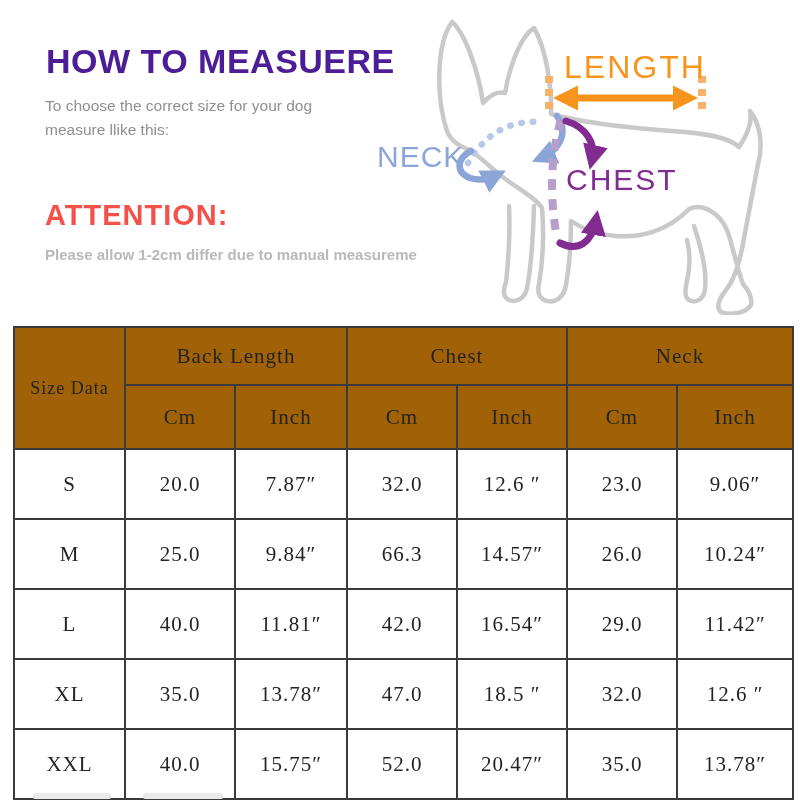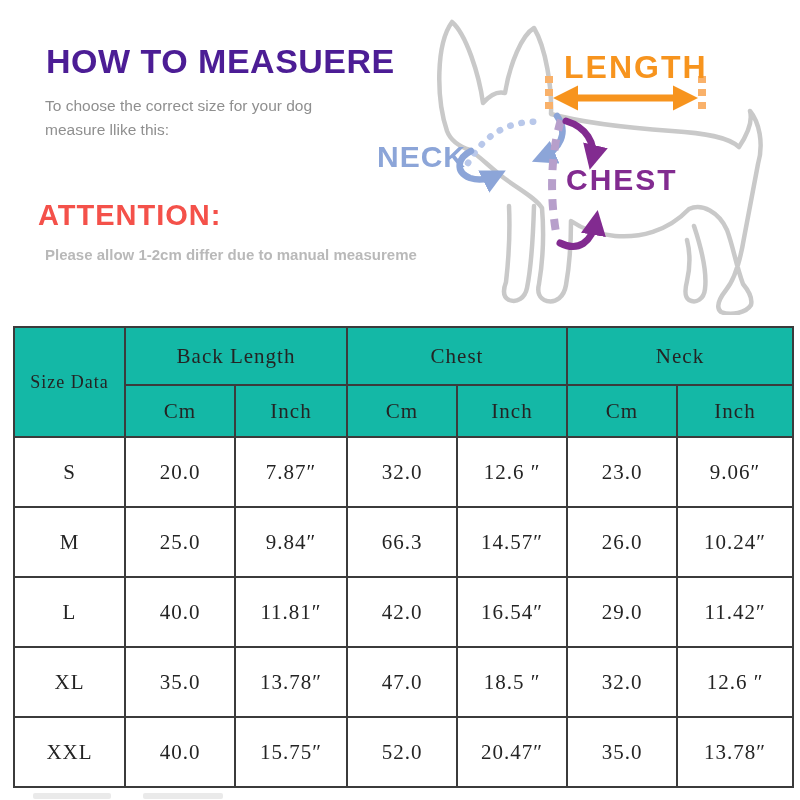--- a/index.html
+++ b/index.html
@@ -11,48 +11,48 @@
   
   .main-title {
     position:absolute; left:46px; top:42px;
     font-size:34px; font-weight:800; letter-spacing:.5px; color:#4c1d95;
   }
   .subtitle {
     position:absolute; left:45px; top:94px;
     font-size:15.5px; line-height:1.55; color:#8f8f8f; font-weight:500;
   }
   .attention-title {
-    position:absolute; left:38px; top:199px;
+    position:absolute; left:45px; top:199px;
     font-size:29px; font-weight:800; letter-spacing:1px; color:#f4514a;
   }
   .attention-body {
     position:absolute; left:45px; top:243px; width:412px;
     font-size:15px; line-height:1.55; font-weight:700; color:#b9b9b9;
   }
   .attention-body div { white-space:nowrap; overflow:hidden; }
   
   .dog-svg { position:absolute; left:425px; top:5px; width:375px; height:310px; pointer-events:none; }
-  .diag-label { position:absolute; font-weight:700; pointer-events:none; }
+  .diag-label { position:absolute; font-weight:400; pointer-events:none; }
   .label-length { left:564px; top:49px;  font-size:32px; letter-spacing:2px; color:#f7941e; }
   .label-neck   { left:377px; top:140px; font-size:30px; letter-spacing:1px; color:#8ca5d8; }
   .label-chest  { left:566px; top:163px; font-size:30px; letter-spacing:2px; color:#822b90; }
   
   .size-table {
     position:absolute; left:13px; top:326px; width:779px;
     border-collapse:collapse; table-layout:fixed;
     font-family:"Liberation Serif","DejaVu Serif",serif;
     color:#242424;
   }
   .size-table td, .size-table th {
     border:2px solid #3b3b3b; text-align:center; vertical-align:middle;
     font-weight:400; font-size:21px; letter-spacing:1px; background:#ffffff;
   }
-  .size-table .hdr td, .size-table .hdr th { background:#14b8a6; }
+  .size-table .hdr td, .size-table .hdr th { background:#a16207; }
   .size-table tr.grp  { height:58px; }
-  .size-table tr.unit { height:52px; }
+  .size-table tr.unit { height:64px; }
   .size-table tr.data { height:70px; }
   td.corner {
     background-image:linear-gradient(to bottom right,
       transparent 49.7%, #3b3b3b 49.7%, #3b3b3b 50.4%, transparent 50.4%);
     background-color:#fae9d6;
     font-size:18px;
   }
   
   .bottom-artifact { position:absolute; height:6px; background:#eaeaea; border-radius:2px; }
   .ba-1 { left:33px;  top:793px; width:78px; }

